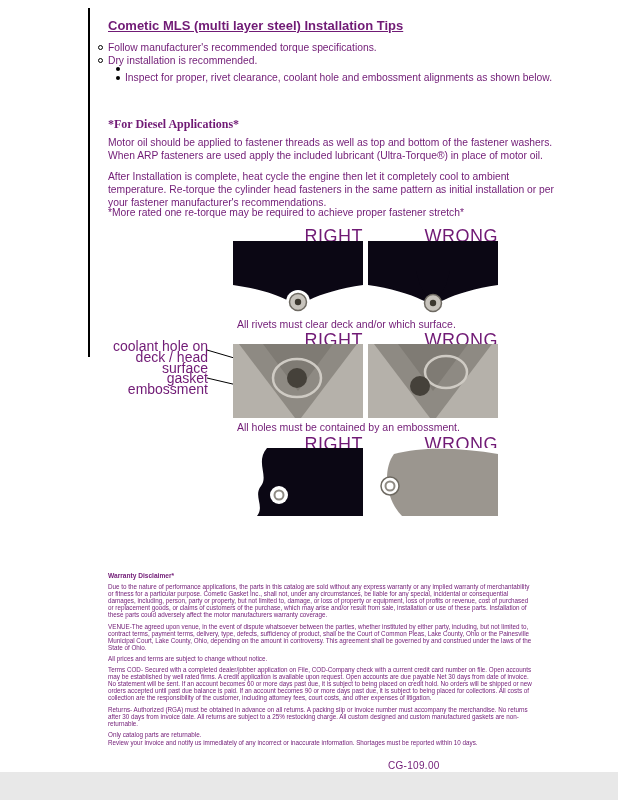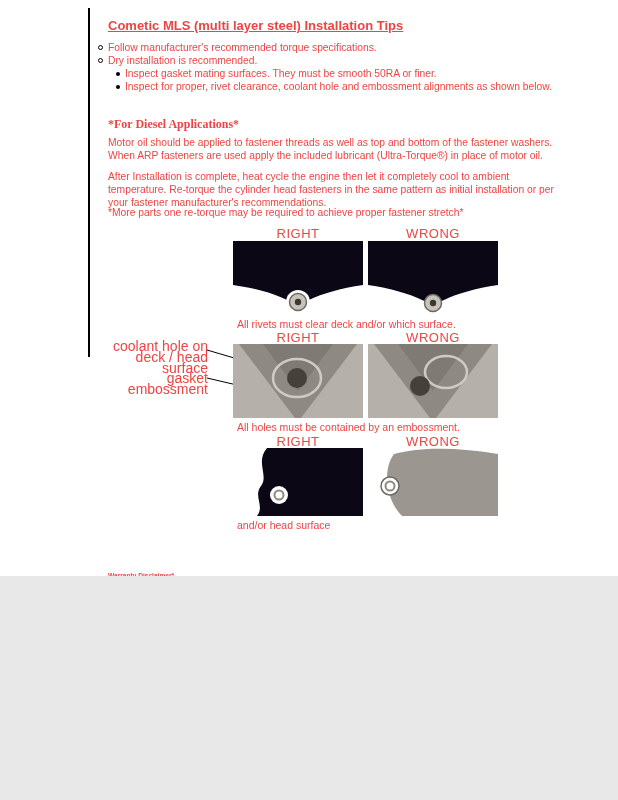--- a/index.html
+++ b/index.html
@@ -1,35 +1,35 @@
 <!DOCTYPE html>
 <html><head>
 <meta charset="utf-8">
 <style>
   * { margin:0; padding:0; box-sizing:border-box; }
   html,body { background:#e8e8e8; }
   .page {
-    position:relative; width:618px; height:576px; margin:0 auto;
-    background:#ffffff; color:#ef4444;
+    position:relative; width:618px; height:772px; margin:0 auto;
+    background:#ffffff; color:#701a75;
     font-family:"Liberation Sans", sans-serif;
     overflow:hidden;
   }
   .left-rule { position:absolute; left:88px; top:8px; width:2px; height:349px; background:#000; }
   .title { position:absolute; left:108px; top:18px; font-size:13px; font-weight:bold; text-decoration:underline; }
   .bullets { position:absolute; left:98px; top:41px; font-size:10.3px; line-height:13px; white-space:nowrap; }
   .bullet-line { display:flex; align-items:center; gap:5px; }
   .bullet-o { width:5px; height:5px; border:1px solid #000; border-radius:50%; flex:0 0 auto; }
   .sub { margin-left:18px; }
   .bullet-dot { width:4px; height:4px; background:#000; border-radius:50%; flex:0 0 auto; }
   .diesel-heading { position:absolute; left:108px; top:117px; font-size:12px; font-weight:bold;font-family:Liberation Serif, serif; }
   .para { position:absolute; left:108px; width:457px; font-size:10.3px; line-height:13px; }
   .p1 { top:136px; }
   .p2 { top:170px; }
   .note { position:absolute; left:108px; top:207px; font-size:10.3px; }
-  .col-label { position:absolute; width:130px; text-align:center; font-size:13px; letter-spacing:0.5px; }
+  .col-label { position:absolute; width:130px; text-align:right; font-size:18px; letter-spacing:0.5px; }
   .diag { position:absolute; width:130px; line-height:0; }
   .diag svg { display:block; }
   .caption { position:absolute; left:237px; font-size:10.5px; line-height:12.5px; }
   .annot { position:absolute; font-size:14px; line-height:11px; text-align:right; width:96px; }
   .annot-lines { position:absolute; left:206px; top:344px; }
   .warranty { position:absolute; left:108px; top:572px; width:424px; font-size:6.3px; line-height:7.1px; }
   .warranty .w-head { font-size:6.6px; font-weight:bold; margin-bottom:4px; }
   .warranty p { margin-bottom:4px; }
   .warranty p.tight { margin-bottom:1px; }
   .footer-code { position:absolute; left:388px; top:760px; font-size:10px; letter-spacing:0.3px; }
@@ -47,32 +47,31 @@
     <div class="bullet-line">
       <span class="bullet-o"></span>
       <span>Follow manufacturer's recommended torque specifications.</span>
     </div>
     <div class="bullet-line">
       <span class="bullet-o"></span>
       <span>Dry installation is recommended.</span>
     </div>
     <div class="bullet-line sub">
       <span class="bullet-dot"></span>
-      <span>Inspect gasket mating surfaces.  They must be smooth 50RA or finer.</span>
     </div>
     <div class="bullet-line sub">
       <span class="bullet-dot"></span>
       <span>Inspect for proper, rivet clearance, coolant hole and embossment alignments as shown below.</span>
     </div>
   </div>
 
   <div class="diesel-heading">*For Diesel Applications*</div>
   <div class="para p2">After Installation is complete, heat cycle the engine then let it completely cool to ambient temperature. Re-torque the cylinder head fasteners in the same pattern as initial installation or per your fastener manufacturer's recommendations.</div>
   <div class="para p1">Motor oil should be applied to fastener threads as well as top and bottom of the fastener washers. When ARP fasteners are used apply the included lubricant (Ultra-Torque®) in place of motor oil.</div>
-  <div class="note">*More parts one re-torque may be required to achieve proper fastener stretch*</div>
+  <div class="note">*More rated one re-torque may be required to achieve proper fastener stretch*</div>
 
   <div class="col-label" style="left:233px; top:226px;">RIGHT</div>
   <div class="col-label" style="left:368px; top:226px;">WRONG</div>
 
   <div class="diag" style="left:233px; top:241px;">
     <svg width="130" height="73" viewBox="0 0 130 73">
       <rect x="0" y="0" width="130" height="73" fill="#0b0714"></rect>
       <path d="M0,73 L0,44 C22,47 42,53 54,59 C60,62 70,62 76,59 C88,53 108,47 130,44 L130,73 Z" fill="#ffffff"></path>
       <circle cx="65" cy="61" r="12" fill="#ffffff"></circle>
       <circle cx="65" cy="61" r="8.5" fill="#c7c3bc" stroke="#6e6a62" stroke-width="1.5"></circle>
@@ -137,21 +136,20 @@
   </div>
   <div class="diag" style="left:368px; top:448px;">
     <svg width="130" height="68" viewBox="0 0 130 68">
       <rect x="0" y="0" width="130" height="68" fill="#ffffff"></rect>
       <path d="M26,6 C55,-2 95,0 130,6 L130,68 L34,68 C18,52 14,22 26,6 Z" fill="#9b968f"></path>
       <circle cx="22" cy="38" r="9" fill="#ffffff" stroke="#6e6a62" stroke-width="1.5"></circle>
       <circle cx="22" cy="38" r="4.5" fill="none" stroke="#8e8a83" stroke-width="2"></circle>
     </svg>
   </div>
   <div class="caption" style="top:519px;">
-    <div>and/or head surface</div>
   </div>
 
   <div class="warranty">
     <div class="w-head">Warranty Disclaimer*</div>
     <p>Due to the nature of performance applications, the parts in this catalog are sold without any express warranty or any implied warranty of merchantability or fitness for a particular purpose.  Cometic Gasket Inc., shall not, under any circumstances, be liable for any special, incidental or consequential damages, including, person, party or property, but not limited to, damage, or loss of property or equipment, loss of profits or revenue, cost of purchased or replacement goods, or claims of customers of the purchase, which may arise and/or result from sale, installation or use of these parts.  Installation of these parts could adversely affect the motor manufacturers warranty coverage.</p>
     <p>VENUE-The agreed upon venue, in the event of dispute whatsoever between the parties, whether instituted by either party, including, but not limited to, contract terms, payment terms, delivery, type, defects, sufficiency of product, shall be the Court of Common Pleas, Lake County, Ohio or the Painesville Municipal Court, Lake County, Ohio, depending on the amount in controversy. This agreement shall be governed by and construed under the laws of the State of Ohio.</p>
     <p>All prices and terms are subject to change without notice.</p>
     <p>Terms COD- Secured with a completed dealer/jobber application on File, COD-Company check with a current credit card number on file.  Open accounts may be established by well rated firms.  A credit application is available upon request.  Open accounts are due payable Net 30 days from date of invoice.  No statement will be sent.  If an account becomes 60 or more days past due, it is subject to being placed on credit hold.  No orders will be shipped or new orders accepted until past due balance is paid.  If an account becomes 90 or more days past due, it is subject to being placed for collections.  All costs of collection are the responsibility of the customer, including attorney fees, court costs, and other expenses of litigation.</p>
     <p>Returns- Authorized (RGA) must be obtained in advance on all returns.  A packing slip or invoice number must accompany the merchandise.  No returns after 30 days from invoice date.  All returns are subject to a 25% restocking charge.  All custom designed and custom manufactured gaskets are non-returnable.</p>
     <p class="tight">Only catalog parts are returnable.</p>

